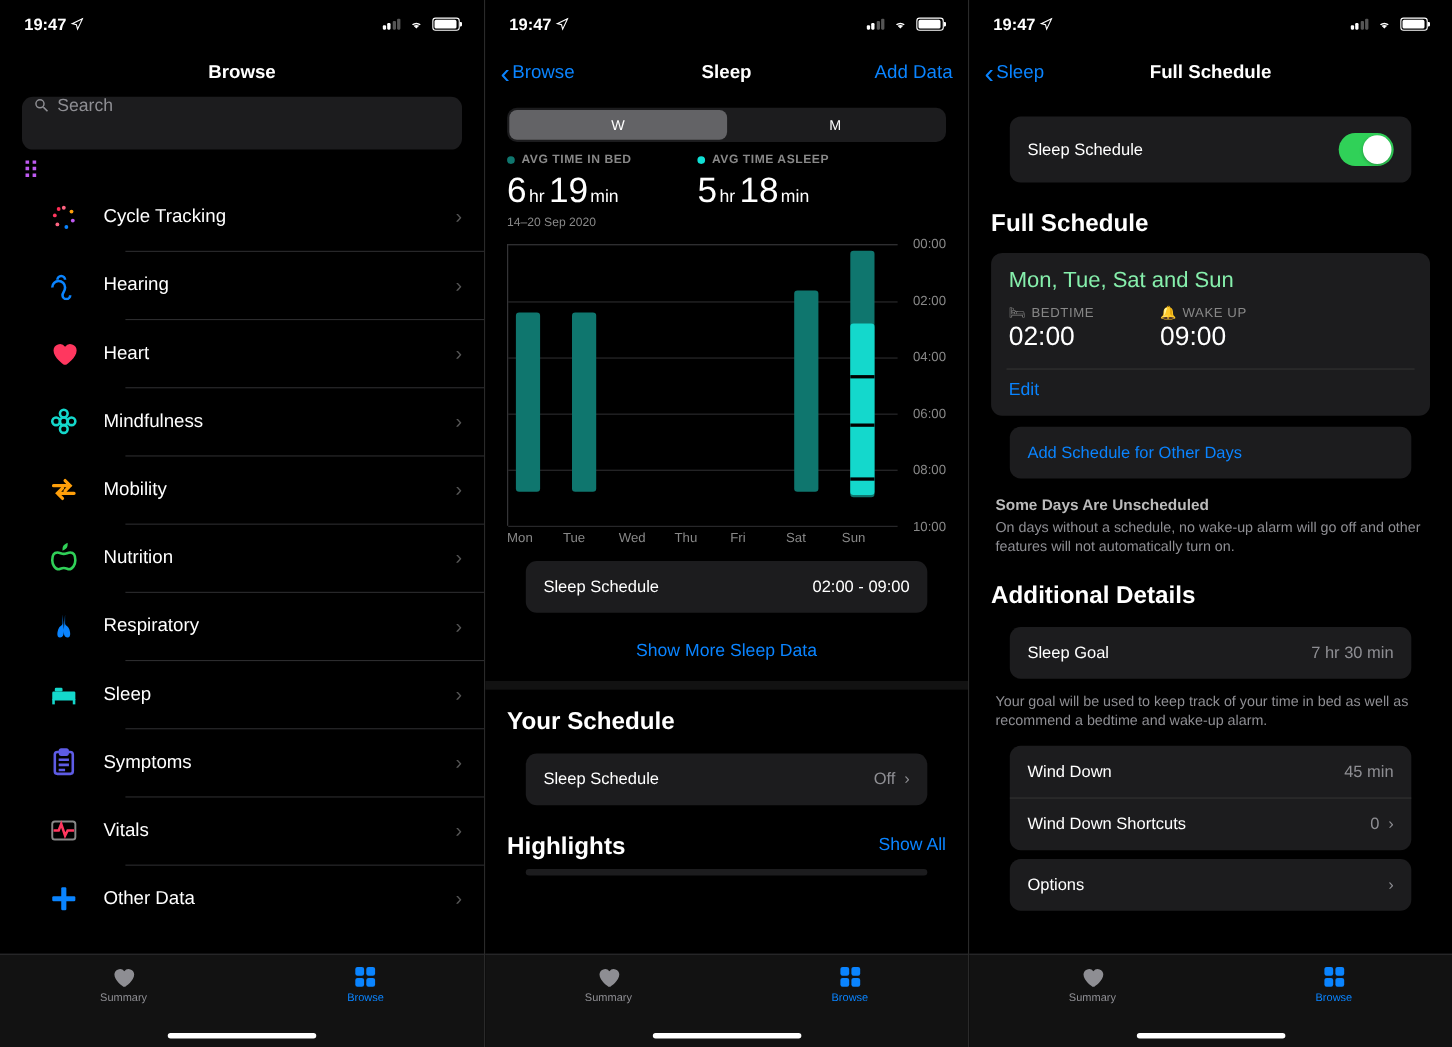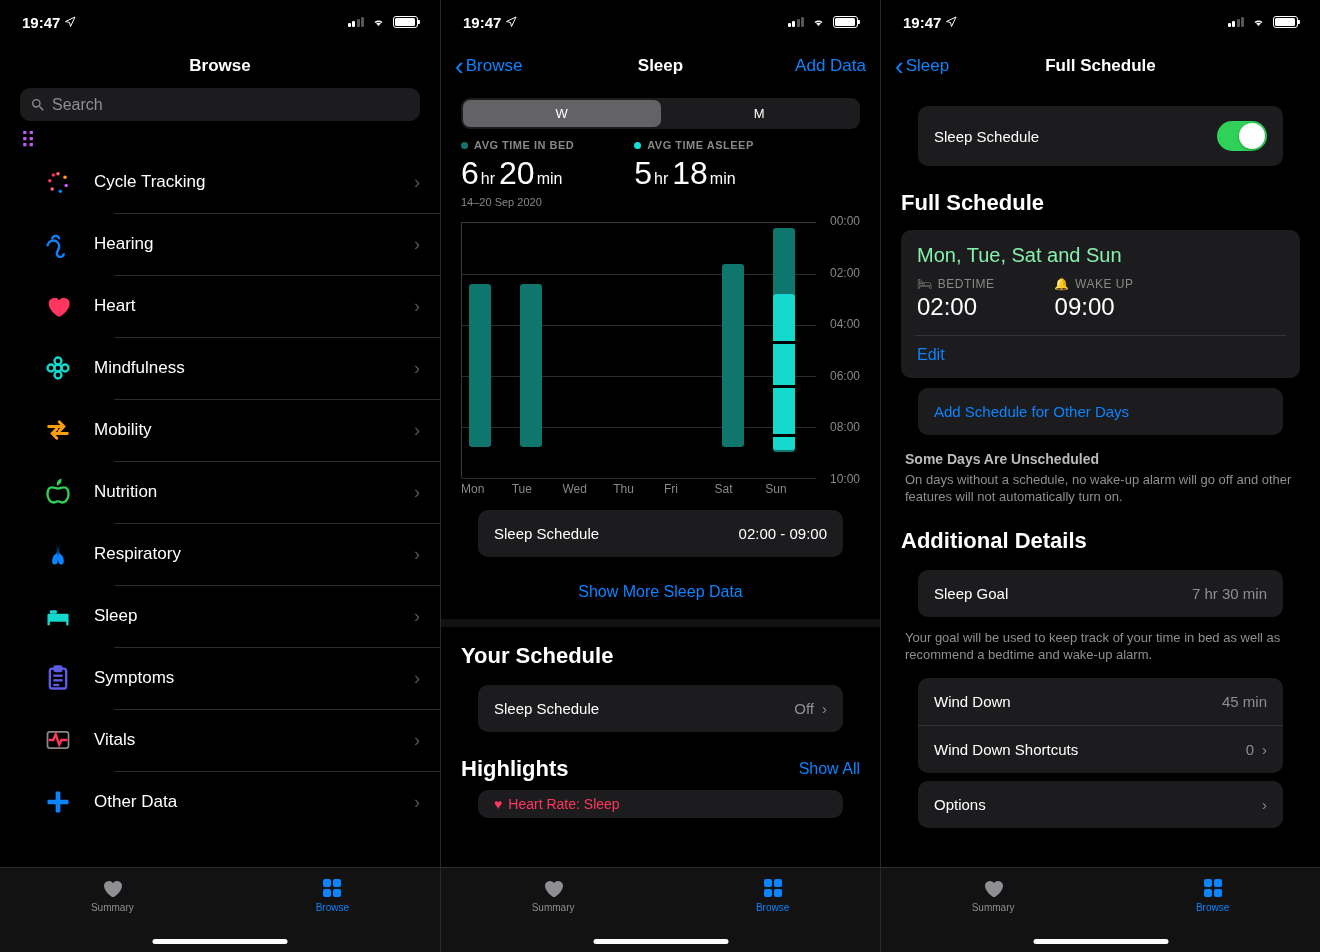--- a/index.html
+++ b/index.html
@@ -21,21 +21,21 @@
 
   
   .nav-header { height: 44px; display: flex; align-items: center; justify-content: space-between; padding: 0 14px; color:#fff; }
   .nav-title { position:absolute; left:0; right:0; text-align:center; font-size:17px; font-weight:600; pointer-events:none;}
   .nav-back { display:flex; align-items:center; color:#0a84ff; font-size:17px; gap:2px;}
   .nav-right { color:#0a84ff; font-size:17px;}
   .chev-left{ font-size:26px; font-weight:400; line-height:1;}
 
   
   .search-wrap{ padding:0 20px 10px 20px;}
-  .search{ background:#1c1c1e; border-radius:10px; height:33px; display:flex; align-items:center; padding:0 10px; gap:6px; color:#8e8e93;}
+  .search{ background:#1c1c1e; border-radius:10px; height:48px; display:flex; align-items:flex-start; padding:0 10px; gap:6px; color:#8e8e93;}
   .search svg{ width:16px; height:16px; fill:#8e8e93;}
 
   
   .body { flex:1; overflow-y:auto; overflow-x:hidden; }
   .body::-webkit-scrollbar{width:0;}
 
   
   .list { background:#000;padding-left:24px; }
   .row { display:flex; align-items:center; height:62px; padding:0 20px; position:relative; }
   .row + .row::before{ content:""; position:absolute; left:90px; right:0; top:0; height:0.5px; background:#2c2c2e;}
@@ -327,21 +327,21 @@
         <div class="seg-item">M</div>
       </div>
     </div>
 
     <div class="metrics">
       <div>
         <div class="metric-label">
             <span class="dot dot-bed"></span>
             <span>AVG TIME IN BED</span>
           </div>
-        <div class="metric-val"><span class="big">6</span><span class="unit">hr</span><span class="big">20</span><span class="unit">min</span></div>
+        <div class="metric-val"><span class="big">6</span><span class="unit">hr</span><span class="big">19</span><span class="unit">min</span></div>
       </div>
       <div>
         <div class="metric-label">
             <span class="dot dot-sleep"></span>
             <span>AVG TIME ASLEEP</span>
           </div>
         <div class="metric-val"><span class="big">5</span><span class="unit">hr</span><span class="big">18</span><span class="unit">min</span></div>
       </div>
     </div>
     <div class="date">14–20 Sep 2020</div>
@@ -401,21 +401,20 @@
             <span>›</span>
           </span>
       </div>
     </div>
 
     <div class="sec-title-row">
       <h2>Highlights</h2>
       <a>Show All</a>
     </div>
     <div class="card" style="margin-top:2px;">
-      <div class="hr-preview"><span style="margin-right:6px;">♥</span><span>Heart Rate: Sleep</span></div>
       <div style="height:6px;"></div>
     </div>
   </div>
 
   <div class="tabbar">
     <div class="tab">
       <svg viewBox="0 0 24 24">
           <path d="M12 21s-8-5.3-8-11a5 5 0 019-3 5 5 0 019 3c0 5.7-8 11-8 11z"></path>
         </svg>
       <span>Summary</span>

